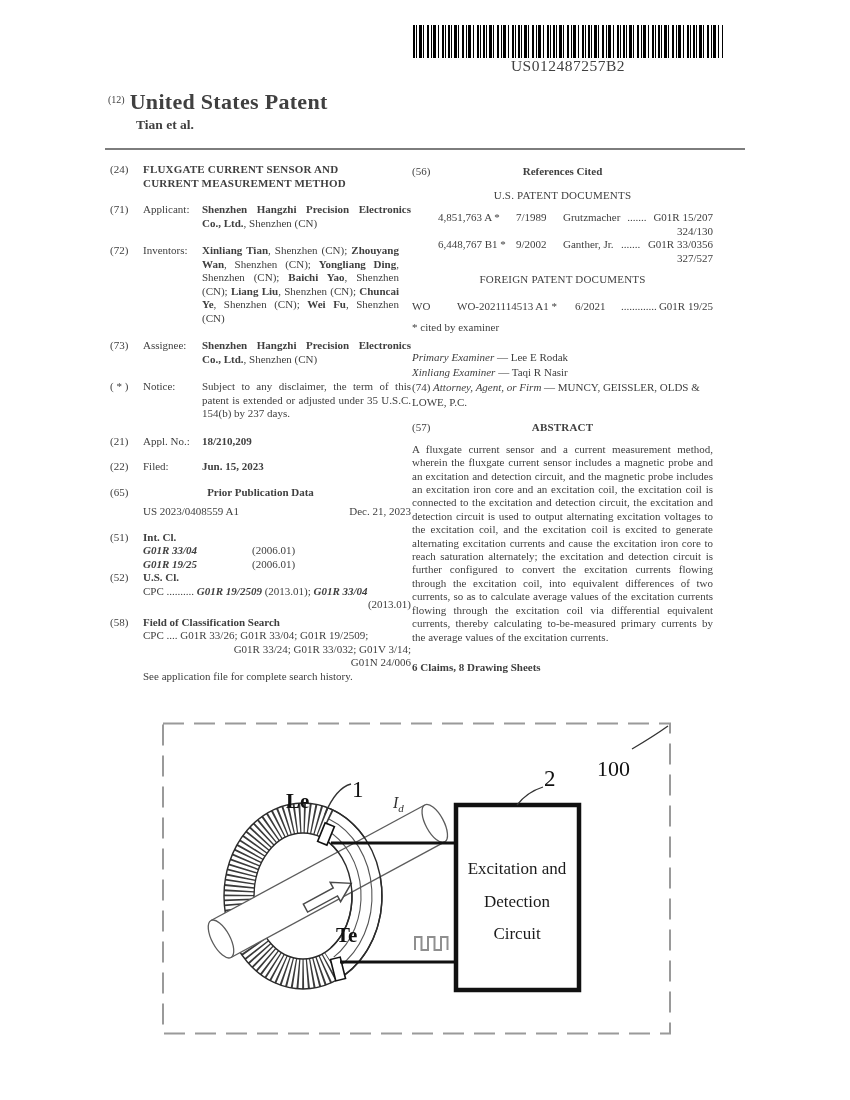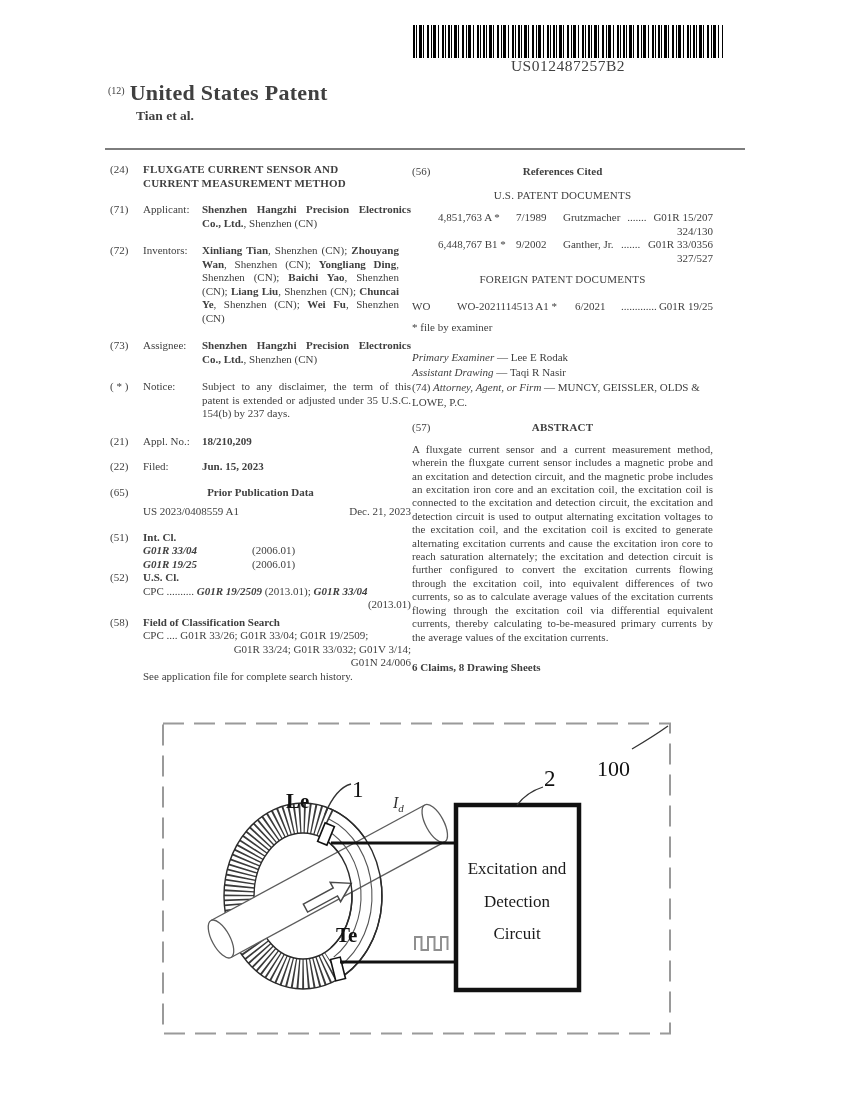--- a/index.html
+++ b/index.html
@@ -7,21 +7,21 @@
         font-family:"Liberation Serif","DejaVu Serif",serif;color:#404040;overflow:hidden;}
   
   .barcode{position:absolute;left:413px;top:25px;width:310px;height:33px;
     background:repeating-linear-gradient(90deg,#000 0 2px,#fff 2px 3px,#000 3px 4px,#fff 4px 6px,
     #000 6px 9px,#fff 9px 10px,#000 10px 11px,#fff 11px 14px,#000 14px 16px,#fff 16px 18px,
     #000 18px 19px,#fff 19px 20px,#000 20px 23px,#fff 23px 25px,#000 25px 26px,#fff 26px 29px,
     #000 29px 31px,#fff 31px 32px,#000 32px 33px,#fff 33px 35px);}
   .barcode-text{position:absolute;left:413px;top:57px;width:310px;text-align:center;
     font-size:15.5px;letter-spacing:.5px;}
   
-  .hdr-left{position:absolute;left:108px;top:80px;}
+  .hdr-left{position:absolute;left:108px;top:89px;}
   .tag-sm{font-size:10px;vertical-align:6px;}
   .us-title{font-size:22px;font-weight:bold;letter-spacing:.3px;display:inline-block;margin-left:5px;}
   .authors{font-size:13.5px;font-weight:bold;margin:2px 0 0 28px;}
   .hdr-right{position:absolute;left:450px;top:96px;width:282px;}
   .hdr-row{display:flex;justify-content:space-between;align-items:baseline;line-height:21px;}
   .hdr-lab{font-size:14px;font-weight:bold;}
   .hdr-val1{font-size:17.5px;font-weight:bold;}
   .hdr-val2{font-size:15px;font-weight:bold;}
   .rule{position:absolute;left:105px;top:148px;width:640px;height:1.5px;background:#7d7d7d;}
   
@@ -208,25 +208,25 @@
     <div class="for-row m13">
       <span class="fo-c">WO</span>
       <span class="fo-n">WO-2021114513 A1 *</span>
       <span class="fo-d">6/2021</span>
       <span class="fo-rest">
           <span>.............</span>
           <span>G01R 19/25</span>
         </span>
     </div>
 
-    <div class="m8">* file by examiner</div>
+    <div class="m8">* cited by examiner</div>
 
     <div class="exam" style="margin-top:15px">
       <div><span style="font-style: italic;">Primary Examiner</span><span> — Lee E Rodak</span></div>
-      <div><span style="font-style: italic;">Assistant Drawing</span><span> — Taqi R Nasir</span></div>
+      <div><span style="font-style: italic;">Xinliang Examiner</span><span> — Taqi R Nasir</span></div>
       <div><span>(74) </span><span style="font-style: italic;">Attorney, Agent, or Firm</span><span> — MUNCY, GEISSLER, OLDS &amp; LOWE, P.C.</span></div>
     </div>
 
     <div class="chead" style="margin-top:11px">
       <span class="ftag">(57)</span>
       <span class="b caps-head">ABSTRACT</span>
     </div>
 
     <div class="abstract m8">A fluxgate current sensor and a current measurement method, wherein the fluxgate current sensor includes a magnetic probe and an excitation and detection circuit, and the magnetic probe includes an excitation iron core and an excitation coil, the excitation coil is connected to the excitation and detection circuit, the excitation and detection circuit is used to output alternating excitation voltages to the excitation coil, and the excitation coil is excited to generate alternating excitation currents and cause the excitation iron core to reach saturation alternately; the excitation and detection circuit is further configured to convert the excitation currents flowing through the excitation coil, into equivalent differences of two currents, so as to calculate average values of the excitation currents flowing through the excitation coil via differential equivalent currents, thereby calculating to-be-measured primary currents by the average values of the excitation currents.</div>
 

